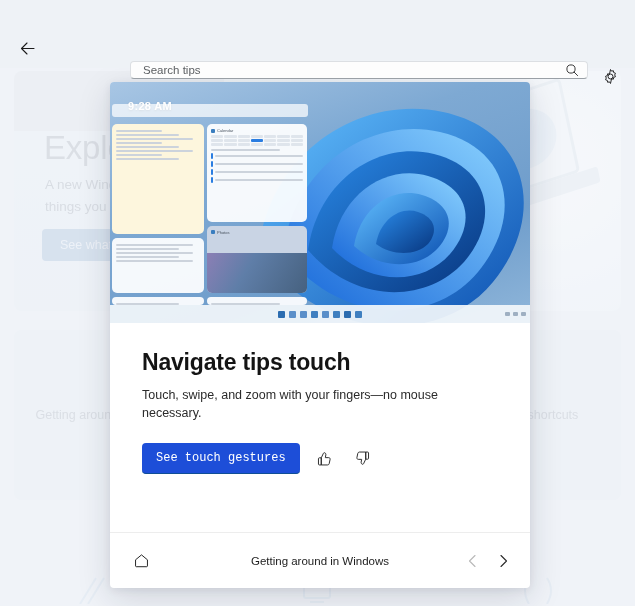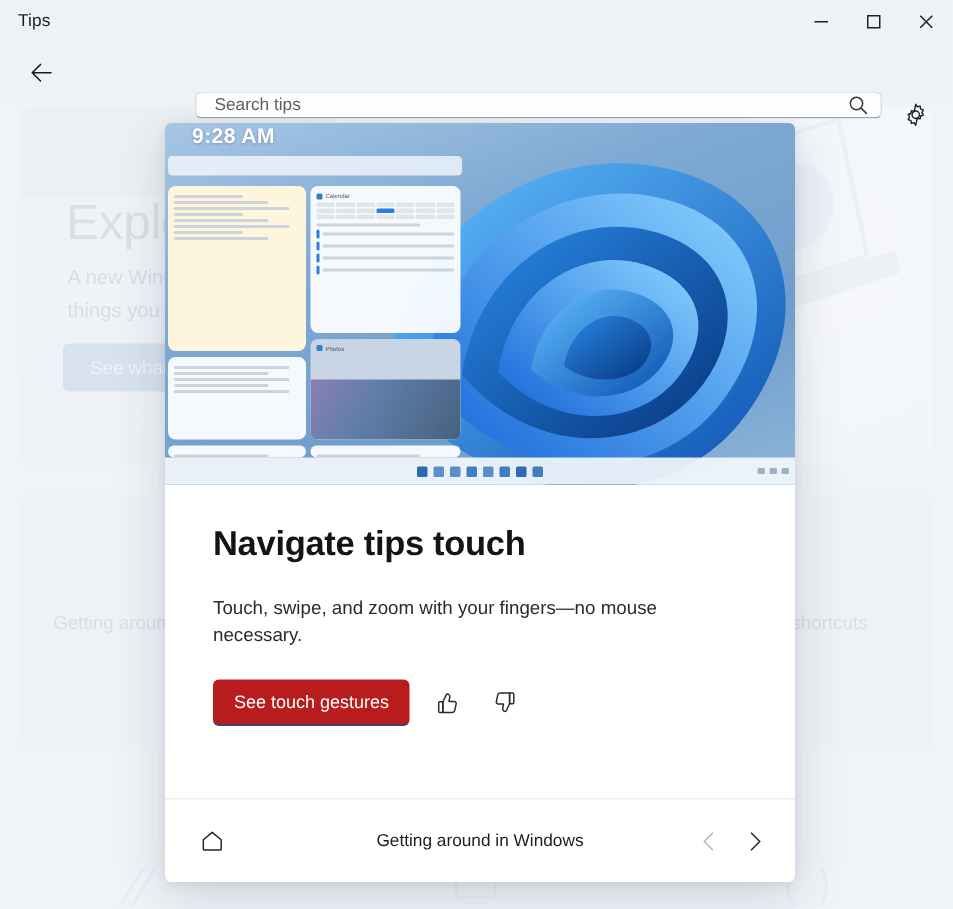--- a/index.html
+++ b/index.html
@@ -208,22 +208,22 @@
     width: 420px; height: 241px;
     background: linear-gradient(160deg,#a8c6e4 0%, #7ea9d3 35%, #6f9dcb 70%, #8fb6da 100%);
     overflow: hidden;
     flex: none;
   }
   .wall-bloom {
     position: absolute; left: 118px; top: -28px;
     width: 330px; height: 300px;
   }
   .desk-clock {
-    position: absolute; left: 18px; top: 0;
-    font-size: 14px; color: #ffffff; font-weight: 600;
+    position: absolute; left: 18px; top: 18px;
+    font-size: 11px; color: #ffffff; font-weight: 600;
     text-shadow: 0 1px 2px rgba(0,0,0,.25);
     letter-spacing: .3px;
   }
   .desk-search {
     position: absolute; left: 2px; top: 22px;
     width: 196px; height: 13px;
     background: rgba(255,255,255,0.72);
     border-radius: 3px;
   }
   .widgets {
@@ -286,34 +286,34 @@
   }
   .tray i { width: 5px; height: 4px; background: #9fb0c2; border-radius: 1px; display:block; }
 
   
   .card-body { padding: 26px 30px 0 32px; flex: 1; }
   .card-title {
     font-size: 23px; font-weight: 700; color: #141414;
     letter-spacing: -0.2px;
   }
   .card-sub {
-    margin-top: 20px;
+    margin-top: 10px;
     font-size: 12.5px; color: #2b2b2b; line-height: 18px;
   }
   .actions {
     margin-top: 21px;
     display: flex; align-items: center; gap: 12px;
   }
   .primary-btn {
-    background: #b91c1c;
+    background: #1d4ed8;
     color: #fff;
     border: none;
     border-radius: 4px;
     padding: 8px 14px;
-    font-family: Liberation Sans, sans-serif;
+    font-family: Liberation Mono, monospace;
     font-size: 12px;
     cursor: pointer;
     border-bottom: 1.5px solid #0f4e96;
   }
   .icon-btn {
     width: 26px; height: 26px;
     display: flex; align-items: center; justify-content: center;
     border-radius: 4px; color: #2b2b2b;
     background: transparent; border: none; cursor: pointer;
   }
@@ -396,40 +396,20 @@
       </svg>
       <svg class="art" width="40" height="28" viewBox="0 0 40 28"></svg>
       <svg class="art" width="46" height="28" viewBox="0 0 46 28">
         <path d="M14 2 Q6 14 14 28 M32 2 Q40 14 32 28" stroke="#c3d4e8" stroke-width="2" fill="none"></path>
       </svg>
     </div>
   </div>
 
   <div class="scrim"></div>
 
-  <div class="titlebar">
-    <div class="titlebar-title">Tips</div>
-    <div class="win-controls">
-      <div class="win-btn">
-        <svg width="11" height="11" viewBox="0 0 11 11">
-          <path d="M1 5.5 H10" stroke="currentColor" stroke-width="1"></path>
-        </svg>
-      </div>
-      <div class="win-btn">
-        <svg width="11" height="11" viewBox="0 0 11 11">
-          <rect x="1.5" y="1.5" width="8" height="8" stroke="currentColor" stroke-width="1" fill="none"></rect>
-        </svg>
-      </div>
-      <div class="win-btn close">
-        <svg width="11" height="11" viewBox="0 0 11 11">
-          <path d="M1.5 1.5 L9.5 9.5 M9.5 1.5 L1.5 9.5" stroke="currentColor" stroke-width="1"></path>
-        </svg>
-      </div>
-    </div>
-  </div>
 
   <div class="cmdbar">
     <div class="back-btn">
       <svg width="17" height="17" viewBox="0 0 17 17">
         <path d="M15 8.5 H2.5 M8 3 L2.5 8.5 L8 14" stroke="currentColor" stroke-width="1.1" fill="none" stroke-linecap="round" stroke-linejoin="round"></path>
       </svg>
     </div>
 
     <div class="search-wrap">
       <input class="search-input" type="text" placeholder="Search tips" style="">

